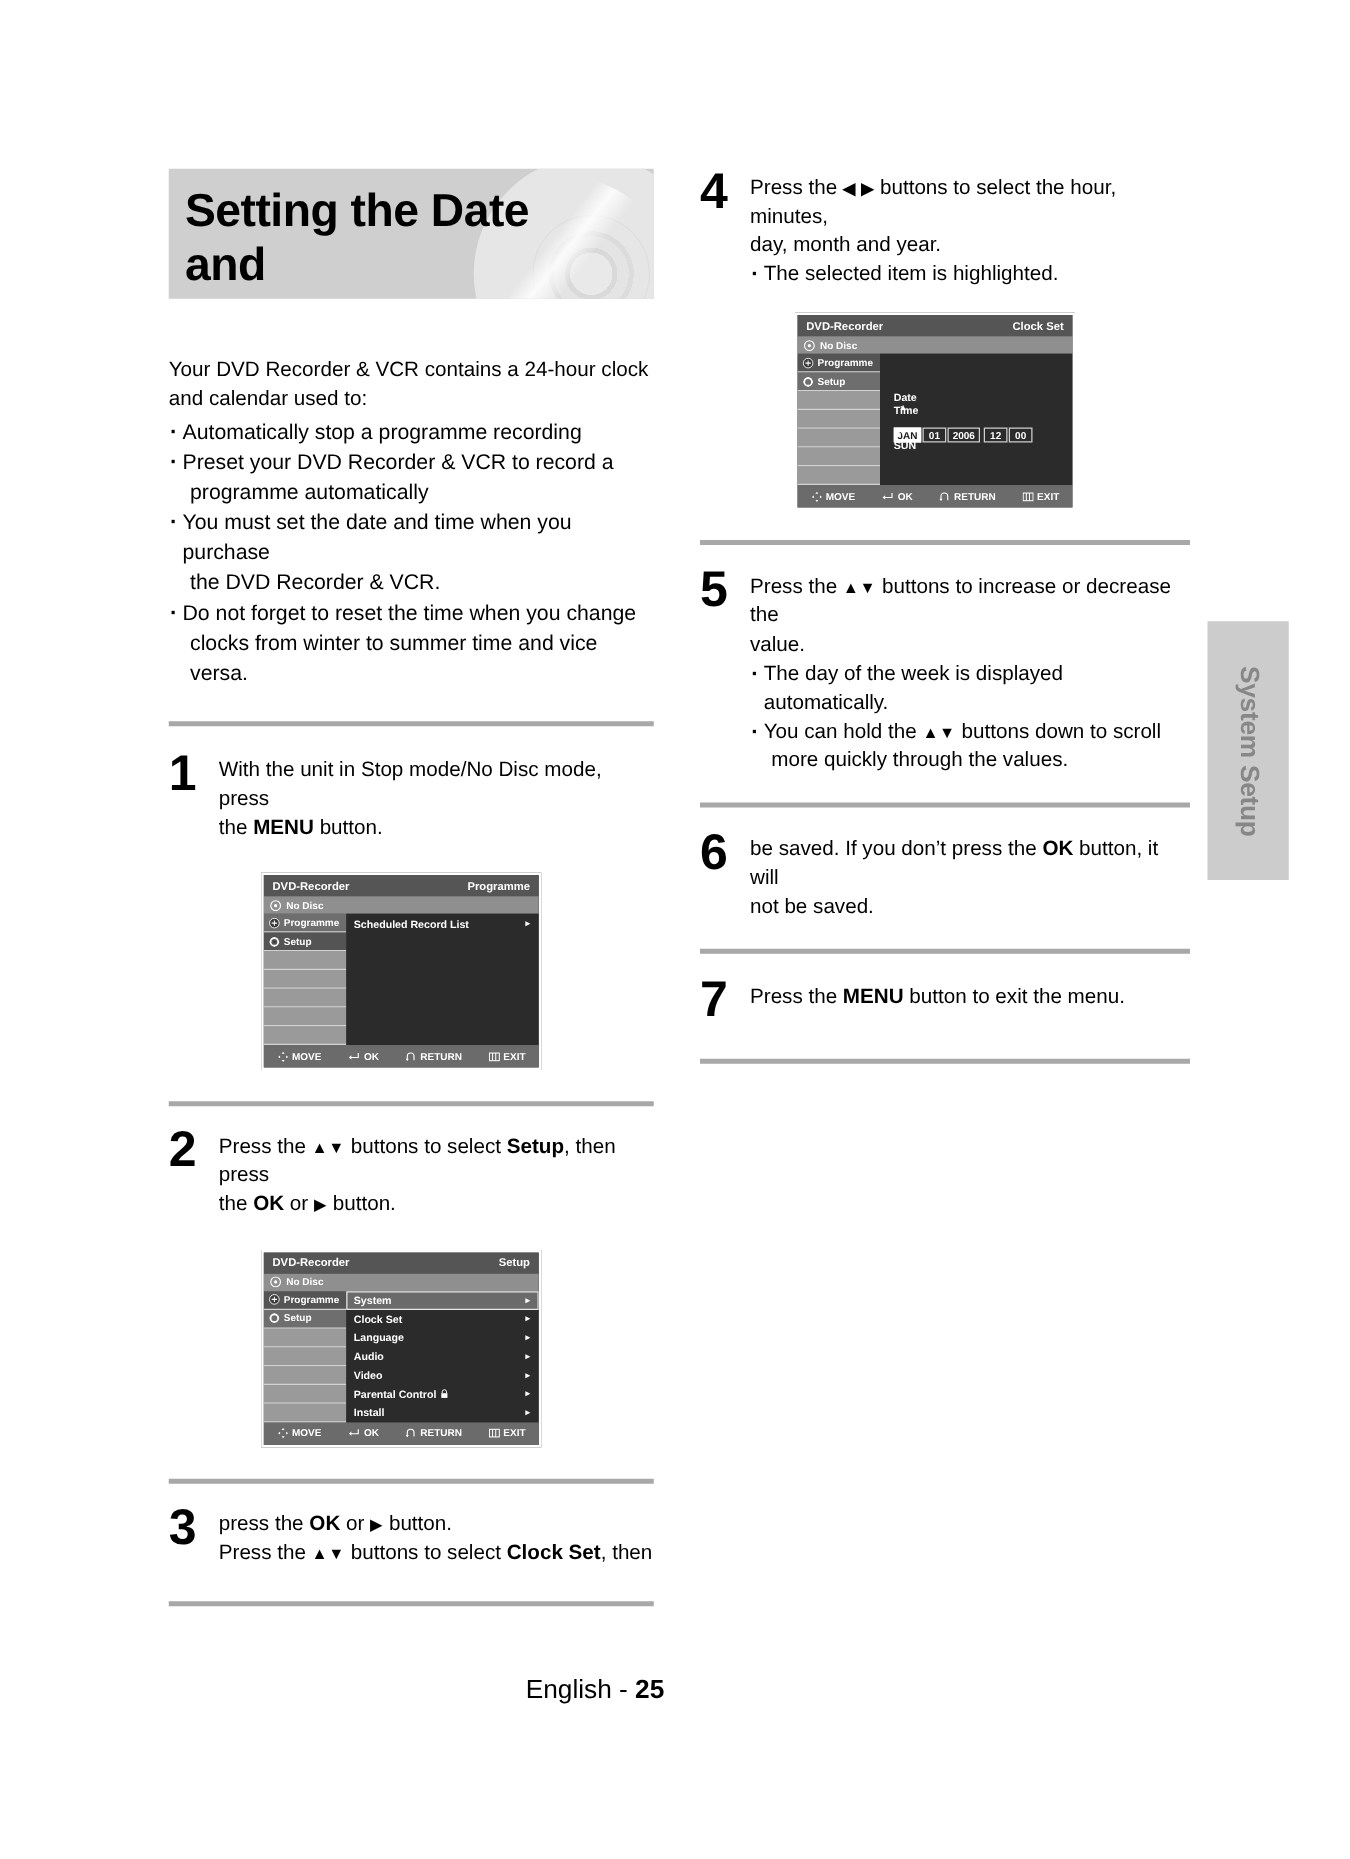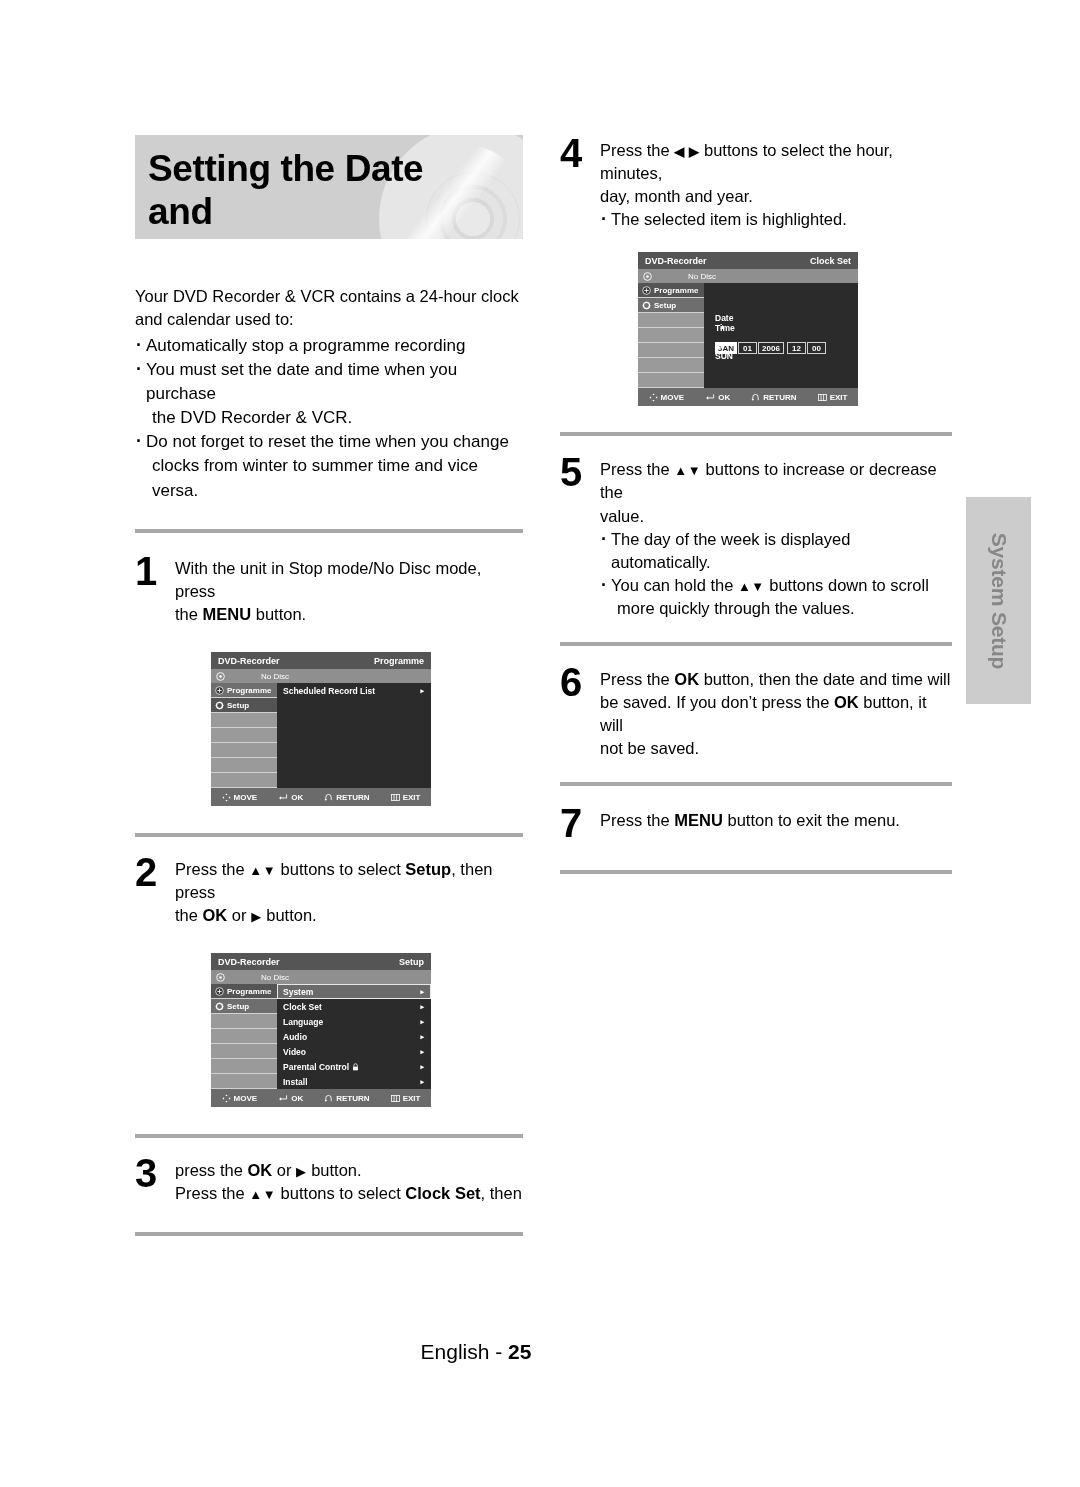--- a/index.html
+++ b/index.html
@@ -193,23 +193,22 @@
     font-weight: bold;
   }
   .osd-discbar {
     height: 14px;
     background: #8f8f8f;
     display: flex;
     align-items: center;
     padding-left: 5px;
     box-sizing: border-box;
     font-size: 8px;
-    font-weight: normal;
-    color: #ffffff;
-    gap: 32px;
+    font-weight: bold;
+    color: #ffffff;
   }
   .osd-mid {
     position: absolute;
     left: 0;
     right: 0;
     top: 31px;
     bottom: 18px;
     display: flex;
   }
   .osd-side {
@@ -391,20 +390,24 @@
   <div class="col-left">
 
     <div class="intro">
       <div class="line">Your DVD Recorder &amp; VCR contains a 24-hour clock</div>
       <div class="line">and calendar used to:</div>
     </div>
 
     <div class="bullets">
       <div class="bullet">
         <span>Automatically stop a programme recording</span>
+      </div>
+      <div class="bullet">
+        <span>Preset your DVD Recorder &amp; VCR to record a</span>
+        <span class="cont">programme automatically</span>
       </div>
       <div class="bullet">
         <span>You must set the date and time when you purchase</span>
         <span class="cont">the DVD Recorder &amp; VCR.</span>
       </div>
       <div class="bullet">
         <span>Do not forget to reset the time when you change</span>
         <span class="cont">clocks from winter to summer time and vice versa.</span>
       </div>
     </div>
@@ -731,21 +734,20 @@
         <div class="sub-bullet"><span>The day of the week is displayed automatically.</span></div>
         <div class="sub-bullet"><span>You can hold the </span><b class="arrows">▲▼</b><span> buttons down to scroll</span><span class="cont">more quickly through the values.</span></div>
       </div>
     </div>
 
     <div class="divider" style="margin-top:22px;"></div>
 
     <div class="step" style="margin-top:18px;">
       <div class="step-num">6</div>
       <div class="step-body">
-        <div><span>Press the </span><b>OK</b><span> button, then the date and time will</span></div>
         <div><span>be saved. If you don’t press the </span><b>OK</b><span> button, it will</span></div>
         <div>not be saved.</div>
       </div>
     </div>
 
     <div class="divider" style="margin-top:22px;"></div>
 
     <div class="step" style="margin-top:19px;">
       <div class="step-num">7</div>
       <div class="step-body">

